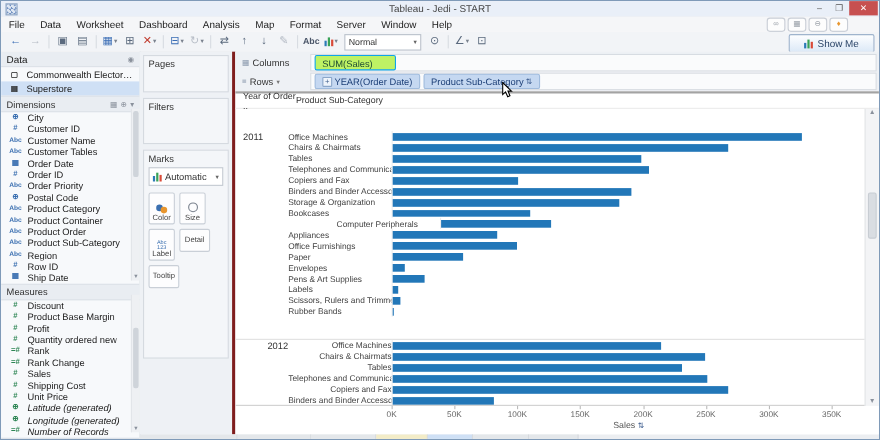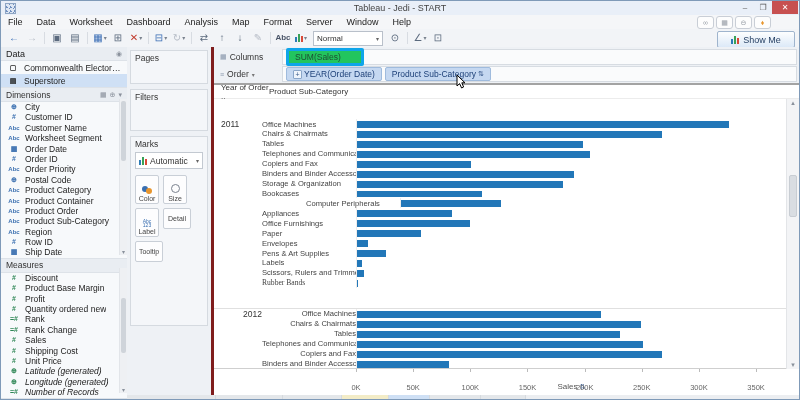--- a/index.html
+++ b/index.html
@@ -88,41 +88,41 @@
   
   .view{position:absolute;left:213px;top:46px;right:0;bottom:4px;background:#fff;}
   .shelves{height:36px;background:#eef1f5;padding:1px 2px;box-sizing:border-box;}
   .shelf{height:16px;margin:1px 0;display:flex;align-items:center;}
   .shelflabel{width:62px;display:flex;align-items:center;gap:3px;font-size:8.5px;color:#333;padding-left:4px;}
   .shelficon{color:#8a99ad;font-size:7px;}
   .shelfarea{flex:1;height:14px;background:#fafbfc;border:1px solid #d7dce2;display:flex;
              align-items:center;gap:3px;padding:0 3px;}
   .pill{height:12px;border-radius:2px;display:flex;align-items:center;gap:2px;padding:0 6px;
         font-size:8.5px;white-space:nowrap;}
-  .pill.measure{background:#22c55e;border:3px solid #0ea5e9;color:#1e4d33;width:60px;}
+  .pill.measure{background:#bef264;border:1px solid #0ea5e9;color:#1e4d33;width:60px;align-items:flex-end;}
   .pill.dimension{background:#c5d8f1;border:1px solid #9fbbdd;color:#1c3f77;}
   .plus{font-size:7px;border:1px solid #8aa6c9;background:#eef4fb;width:7px;height:7px;line-height:7px;
         text-align:center;border-radius:1px;color:#38598a;}
   .sortglyph{font-size:7px;color:#35568a;}
   
   .chart{position:absolute;top:36px;left:0;right:0;bottom:0;border-top:2px solid #a3a3a3;}
   .chart-header{height:13px;display:flex;align-items:center;font-size:8px;color:#333;border-bottom:1px solid #ececec;}
   .chart-header .h1{width:48px;padding-left:7px;}
   .chart-header .h2{width:94px;}
   .chart-rows{position:absolute;top:14px;left:0;right:12px;bottom:26px;display:flex;flex-direction:column;}
   .group{display:flex;flex-direction:column;flex:0 0 auto;margin-top:20px;}
   .group.sep{border-top:1px solid #e0e0e0;}
   .crow{display:flex;align-items:center;}
   .ycell{width:48px;flex:0 0 48px;padding-left:7px;font-size:8.5px;color:#333;box-sizing:border-box;}
   .lcell{width:94px;flex:0 0 94px;font-size:7.6px;color:#444;white-space:nowrap;overflow:hidden;}
   .pcell{flex:1;position:relative;height:100%;border-left:1px solid #ededed;}
   .bar{position:absolute;left:0;top:2px;bottom:1px;background:#2277b8;}
   .axis{position:absolute;left:0;right:12px;bottom:0;height:26px;border-top:1px solid #cfcfcf;}
   .axisplot{position:absolute;left:142px;right:0;top:0;bottom:0;}
-  .tick{position:absolute;top:14px;transform:translateX(-50%);font-size:7.5px;color:#666;}
+  .tick{position:absolute;top:3px;transform:translateX(-50%);font-size:7.5px;color:#666;}
   .tickmark{position:absolute;top:0;width:1px;height:3px;background:#bbb;}
   .axistitle{position:absolute;left:0;right:0;top:13px;text-align:center;font-size:8px;color:#555;}
   .vscroll{position:absolute;right:0;top:14px;bottom:26px;width:12px;background:#f3f4f6;border-left:1px solid #e3e5e8;}
   .vscroll .varrow{font-size:7px;}
   .vscroll .vthumb{left:2px;right:2px;top:28%;height:15%;background:#d9dde2;border:1px solid #c8cdd3;}
   
   .tabsliver{position:absolute;left:126px;right:0;bottom:0;height:4px;background:#eceef1;display:flex;}
   .tabsliver i{display:block;height:100%;border-right:1px solid #d6dade;background:#e4e7ea;}
   
   .cursor{position:absolute;z-index:50;}
@@ -247,21 +247,21 @@
           <span class="flabel">Customer ID</span>
         </div>
 
         <div class="row">
           <span class="ficon abc">Abc</span>
           <span class="flabel">Customer Name</span>
         </div>
 
         <div class="row">
           <span class="ficon abc">Abc</span>
-          <span class="flabel">Worksheet Segment</span>
+          <span class="flabel">Customer Tables</span>
         </div>
 
         <div class="row">
           <span class="ficon">▦</span>
           <span class="flabel">Order Date</span>
         </div>
 
         <div class="row">
           <span class="ficon">#</span>
           <span class="flabel">Order ID</span>
@@ -444,21 +444,21 @@
           </span>
         <div class="shelfarea">
           <span class="pill measure">
             <span>SUM(Sales)</span>
             </span>
         </div>
       </div>
       <div class="shelf">
         <span class="shelflabel">
             <span class="shelficon">≡</span>
-          <span>Order</span>
+          <span>Rows</span>
           <span class="caret" style="font-size:6px;color:#777;">▾</span>
           </span>
         <div class="shelfarea">
           <span class="pill dimension">
             <span class="plus">+</span>
             <span>YEAR(Order Date)</span>
             </span>
           <span class="pill dimension">
             <span>Product Sub-Category</span>
             <span class="sortglyph">⇅</span>
@@ -579,21 +579,21 @@
                 <div class="bar" style="width: 1.06101%; background: rgb(34, 119, 184);"></div>
               </div>
             </div>
             <div class="crow" style="flex: 1 1 0%;">
               <div class="ycell"></div>
               <div class="lcell">Scissors, Rulers and Trimmers</div>
               <div class="pcell">
                 <div class="bar" style="width: 1.59151%; background: rgb(34, 119, 184);"></div>
               </div>
             </div>
-            <div class="crow" style="flex: 1 1 0%; font-family: Liberation Serif, serif;">
+            <div class="crow" style="flex: 1 1 0%;">
               <div class="ycell"></div>
               <div class="lcell">Rubber Bands</div>
               <div class="pcell">
                 <div class="bar" style="width: 0.265252%; background: rgb(34, 119, 184);"></div>
               </div>
             </div>
           </div>
           <div class="group sep" style="flex-grow: 6; text-align: right;">
             <div class="crow" style="flex: 1 1 0%;">
               <div class="ycell">2012</div>

